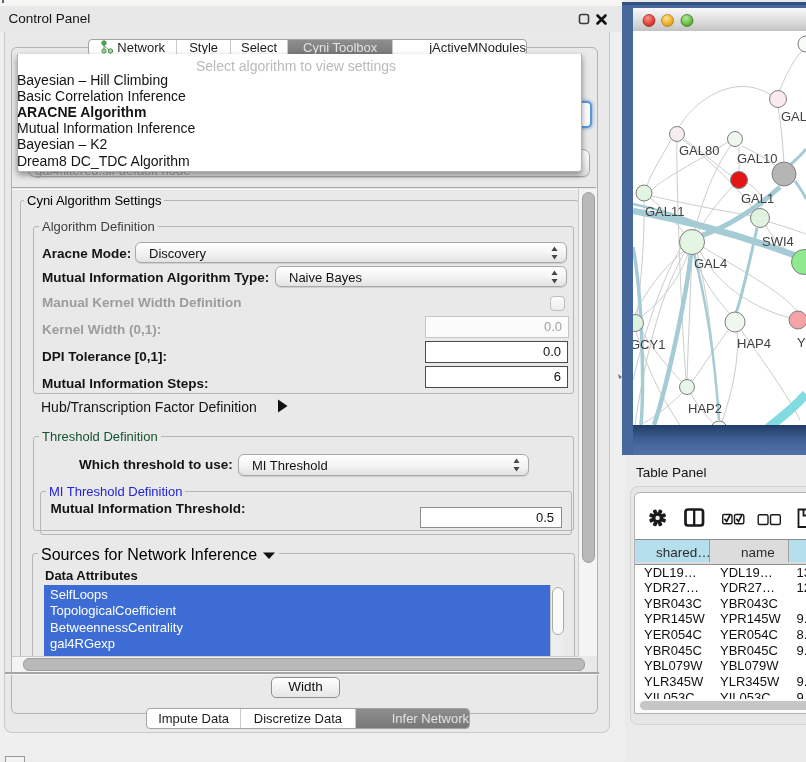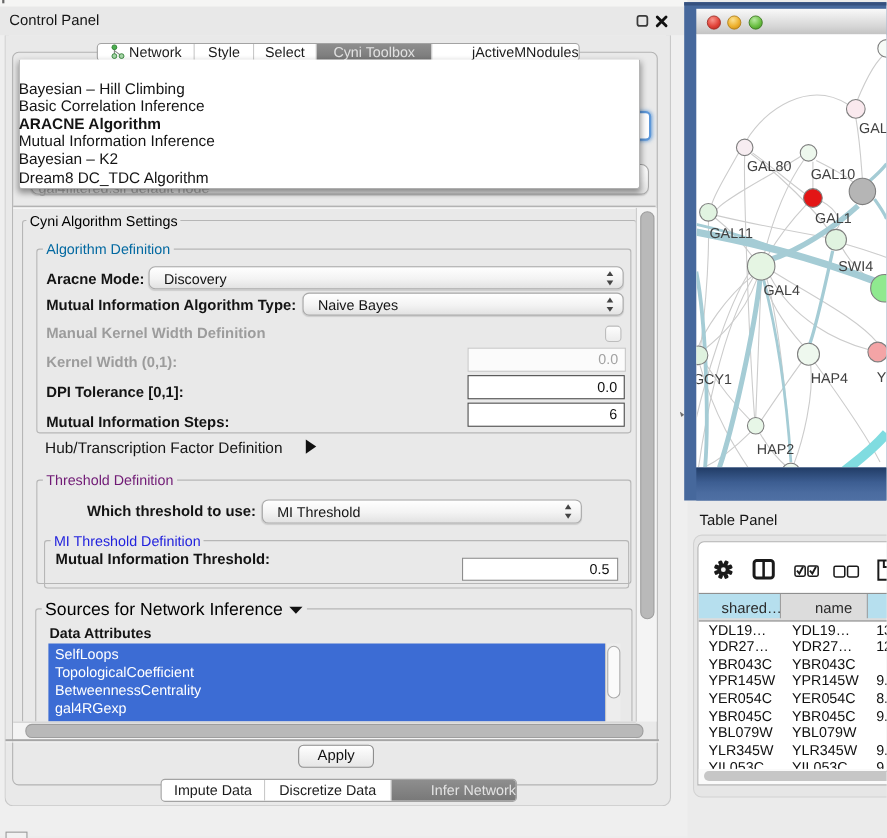--- a/index.html
+++ b/index.html
@@ -59,21 +59,21 @@
   <div class="abs" style="left:12px;top:189px;width:584px;height:1px;background:#f6f6f6;"></div>
 
   <div class="abs" style="left:0;top:0;width:625px;height:762px;">
   <div id="content" class="abs" style="left:12px;top:189px;width:566px;height:467px;overflow:hidden;">
 
     <div class="gbox" style="left:8px;top:11px;width:557px;height:520px;">
       <span class="gtitle" style="left:3px;">Cyni Algorithm Settings</span>
     </div>
 
     <div class="gbox" style="left:21px;top:37px;width:539px;height:166px;">
-      <span class="gtitle" style="color:#0369a1;">Algorithm Definition</span>
+      <span class="gtitle" style="color:#404040;">Algorithm Definition</span>
     </div>
     <div class="lbl bold" style="left:30px;top:57px;">Aracne Mode:</div>
     <div class="combo" style="left:123px;top:52.5px;width:430px;height:19px;">
       <span class="ctext">Discovery</span>
       <svg class="spin" viewBox="0 0 9 16">
             <path d="M4.5 1.5 L7.5 6 L1.5 6 Z" fill="#444"></path>
             <path d="M4.5 14.5 L7.5 10 L1.5 10 Z" fill="#444"></path>
           </svg>
     </div>
     <div class="lbl bold" style="left:30px;top:80.5px;">Mutual Information Algorithm Type:</div>
@@ -95,21 +95,21 @@
          padding:2px 6px 0 0;">0.0</div>
     <div class="lbl bold" style="left:30px;top:186.5px;">Mutual Information Steps:</div>
     <div class="field" style="left:413px;top:177px;width:135px;height:18px;border:1.5px solid #4a4a4a;
          padding:2px 6px 0 0;">6</div>
     <div class="lbl" style="left:29px;top:210px;font-size:14px;">Hub/Transcription Factor Definition</div>
     <svg class="abs" style="left:263px;top:209px;" width="14" height="16" viewBox="0 0 14 16">
       <path d="M3 1.5 L12.5 8 L3 14.5 Z" fill="#111"></path>
         </svg>
 
     <div class="gbox" style="left:21px;top:247px;width:539px;height:93px;">
-      <span class="gtitle" style="color:#701a75;">Threshold Definition</span>
+      <span class="gtitle" style="color:#14532d;">Threshold Definition</span>
     </div>
     <div class="lbl bold" style="left:67px;top:268px;">Which threshold to use:</div>
     <div class="combo" style="left:226px;top:265px;width:289px;height:20px;">
       <span class="ctext">MI Threshold</span>
       <svg class="spin" viewBox="0 0 9 16">
             <path d="M4.5 1.5 L7.5 6 L1.5 6 Z" fill="#444"></path>
             <path d="M4.5 14.5 L7.5 10 L1.5 10 Z" fill="#444"></path>
           </svg>
     </div>
     <div class="gbox" style="left:28px;top:301.5px;width:530px;height:42px;">
@@ -144,21 +144,21 @@
   <div class="abs" style="left:12px;top:656px;width:566px;height:16px;background:#f4f4f4;
        border-top:1px solid #cacaca;"></div>
   <div class="abs" style="left:23px;top:658px;width:560px;height:11px;background:#b9b9b9;
        border:1px solid #9e9e9e;border-radius:6px;"></div>
 
   <div class="abs" style="left:5px;top:672px;width:594px;height:2px;background:#a5a5a5;"></div>
   <div class="abs" style="left:5px;top:674px;width:594px;height:1px;background:#f4f4f4;"></div>
 
   <div class="abs" style="left:271px;top:676.5px;width:67px;height:19px;border:1px solid #8e8e8e;
        border-radius:5px;background:linear-gradient(#ffffff,#f2f2f2 50%,#e6e6e6);
-       font-size:13.5px;color:#111;text-align:center;line-height:18px;">Apply</div>
+       font-size:13.5px;color:#111;text-align:center;line-height:18px;">Width</div>
 
   <div class="seg" style="left:146px;top:708px;width:322px;height:19px;">
     <div class="s" style="width:96px;">Impute Data</div>
     <div class="s" style="width:117px;">Discretize Data</div>
     <div class="s sel" style="flex:1;">Infer Network</div>
   </div>
 
   <div class="seg" style="left:88px;top:38.5px;width:437px;height:15px;">
     <div class="s" style="width:90px;">
       <svg width="14" height="14" viewBox="0 0 14 14" style="margin-right:3px;">
@@ -169,20 +169,21 @@
       </svg>Network</div>
     <div class="s" style="width:54px;">Style</div>
     <div class="s" style="width:58px;">Select</div>
     <div class="s sel" style="width:107px;">Cyni Toolbox</div>
     <div class="s" style="flex:1;">jActiveMNodules</div>
   </div>
 
   <div class="abs" style="left:17px;top:53.5px;width:563px;height:117px;background:#fff;
        border:1px solid #b0b0b0;border-top:none;border-radius:0 0 3px 3px;
        box-shadow:0 3px 6px rgba(0,0,0,0.4);"></div>
+  <div class="lbl" style="left:196px;top:58px;color:#bababa;font-size:14px;">Select algorithm to view settings</div>
   <div class="lbl" style="left:17px;top:71.6px;font-size:14px;line-height:16.2px;">
      Bayesian – Hill Climbing<br>
      Basic Correlation Inference<br>
      <b>ARACNE Algorithm</b><br>
      Mutual Information Inference<br>
      Bayesian – K2<br>
      Dream8 DC_TDC Algorithm
   </div>
 
   <div class="abs" style="left:5px;top:756px;width:18px;height:10px;background:#f2f2f2;

